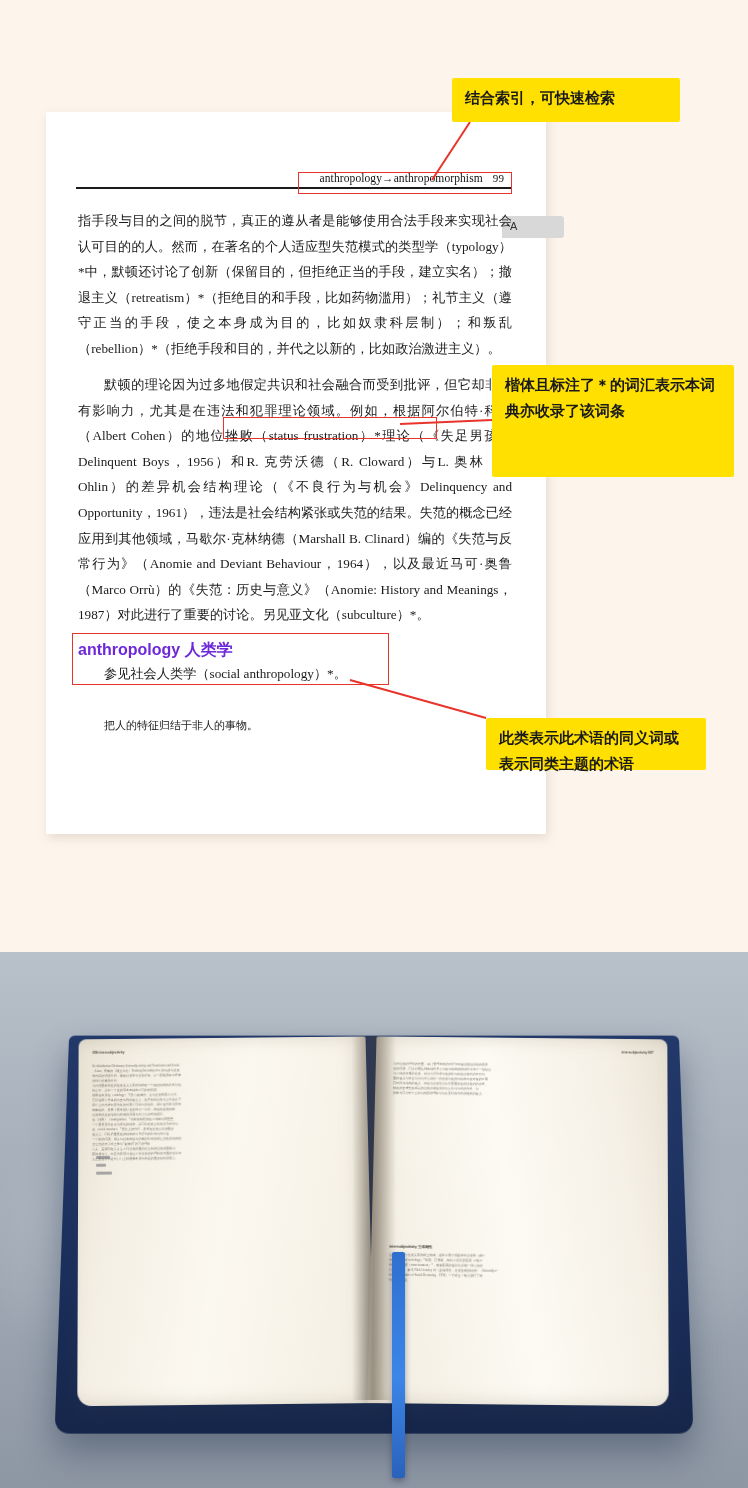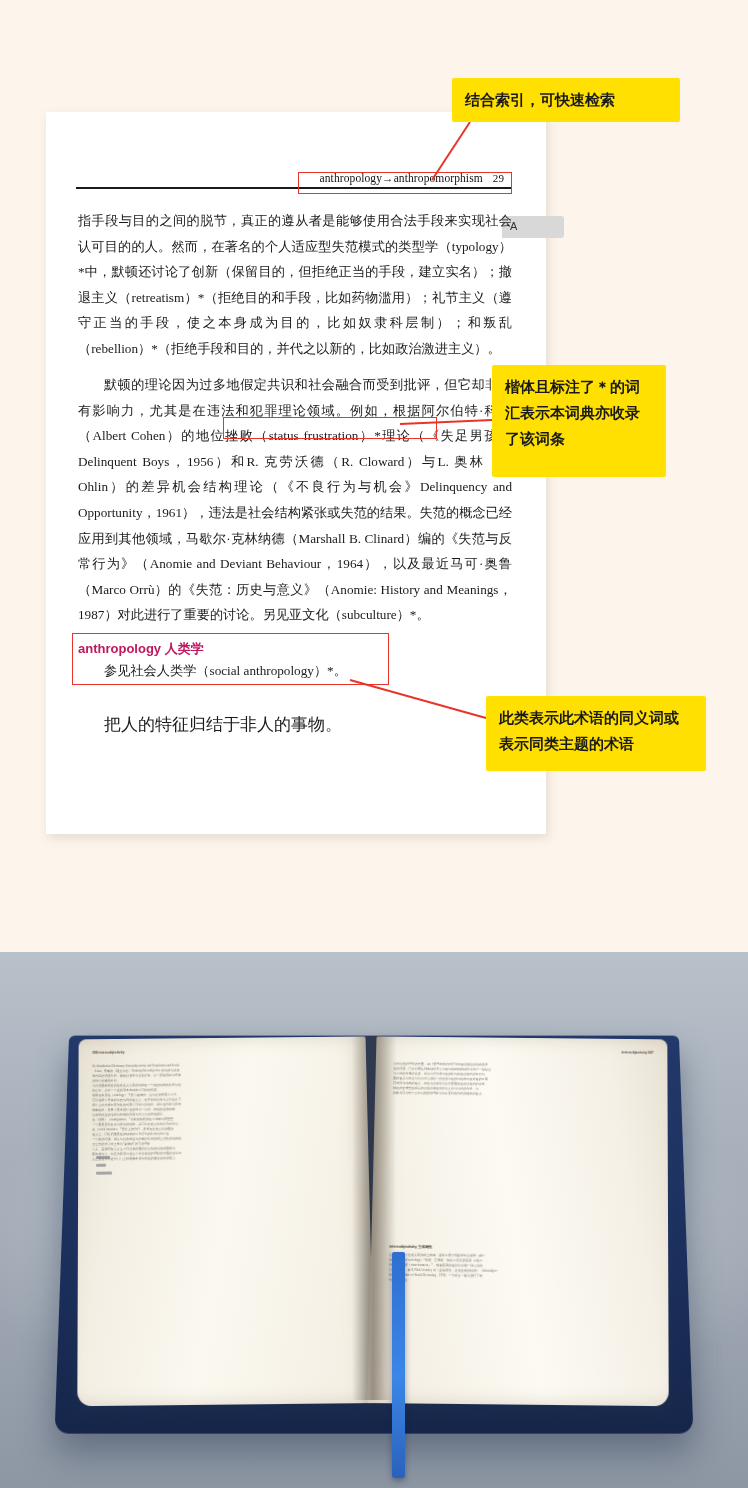--- a/index.html
+++ b/index.html
@@ -121,22 +121,22 @@
     width: 214px;
     height: 22px;
     border: 1.6px solid #e8342a;
     box-sizing: border-box;
   }
 
   
   .entry-head {
     font-family: "Liberation Sans", sans-serif;
     font-weight: bold;
-    font-size: 13px;
-    color: #be185d;
+    font-size: 16px;
+    color: #6d28d9;
   }
   .entry-head .cn {
     font-family: "Liberation Serif", serif;
   }
   #entry-1 {
     position: absolute;
     left: 32px;
     top: 528px;
     width: 434px;
   }
@@ -149,65 +149,65 @@
   }
   #entry-2 {
     position: absolute;
     left: 32px;
     top: 596px;
     width: 434px;
   }
   #entry-2-def {
     margin-top: 5px;
     text-indent: 26px;
-    font-size: 17px;
+    font-size: 11px;
     line-height: 24px;
     color: #1a1a1a;
   }
   
   #entry1-box {
     position: absolute;
     left: 26px;
     top: 521px;
     width: 317px;
     height: 52px;
     border: 1.6px solid #e8342a;
     box-sizing: border-box;
   }
 
   
   .callout {
     position: absolute;
     background: #ffe000;
     color: #1a1a1a;
-    font-family: Liberation Serif, serif;
+    font-family: Liberation Mono, monospace;
     font-weight: bold;
     font-size: 15px;
     line-height: 26px;
     padding: 9px 13px;
     box-sizing: border-box;
     border-radius: 2px;
   }
   #callout-1 {
     left: 452px;
     top: 78px;
     width: 228px;
     height: 44px;
   }
   #callout-2 {
     left: 492px;
     top: 365px;
-    width: 174px;
+    width: 242px;
     height: 112px;
   }
   #callout-3 {
     left: 486px;
-    top: 696px;
+    top: 718px;
     width: 220px;
-    height: 75px;
+    height: 52px;
   }
 
   
   #connectors {
     position: absolute;
     left: 0; top: 0;
     width: 748px;
     height: 952px;
     pointer-events: none;
   }
@@ -325,21 +325,21 @@
 
   <div id="page-sheet">
 
     <div id="thumb-tab">
       <span id="thumb-tab-letter">A</span>
     </div>
 
     <div id="page-header">
       <div id="header-rule"></div>
       <div id="running-head">
-        <span>anthropology→anthropomorphism</span><span class="rh-pg">29</span>
+        <span>anthropology→anthropomorphism</span><span class="rh-pg">99</span>
       </div>
     </div>
     <div id="rh-box"></div>
 
     <div id="para-1" class="body-text">指手段与目的之间的脱节，真正的遵从者是能够使用合法手段来实现社会认可目的的人。然而，在著名的个人适应型失范模式的类型学（typology）*中，默顿还讨论了创新（保留目的，但拒绝正当的手段，建立实名）；撤退主义（retreatism）*（拒绝目的和手段，比如药物滥用）；礼节主义（遵守正当的手段，使之本身成为目的，比如奴隶科层制）；和叛乱（rebellion）*（拒绝手段和目的，并代之以新的，比如政治激进主义）。</div>
     <div id="para-2" class="body-text indent">默顿的理论因为过多地假定共识和社会融合而受到批评，但它却非常有影响力，尤其是在违法和犯罪理论领域。例如，根据阿尔伯特·科恩（Albert Cohen）的地位挫败（status frustration）*理论（《失足男孩》Delinquent Boys，1956）和R. 克劳沃德（R. Cloward）与L. 奥林（L. Ohlin）的差异机会结构理论（《不良行为与机会》Delinquency and Opportunity，1961），违法是社会结构紧张或失范的结果。失范的概念已经应用到其他领域，马歇尔·克林纳德（Marshall B. Clinard）编的《失范与反常行为》（Anomie and Deviant Behaviour，1964），以及最近马可·奥鲁（Marco Orrù）的《失范：历史与意义》（Anomie: History and Meanings，1987）对此进行了重要的讨论。另见亚文化（subculture）*。</div>
 
     <div id="sf-box"></div>
 
     <div id="entry-1">

